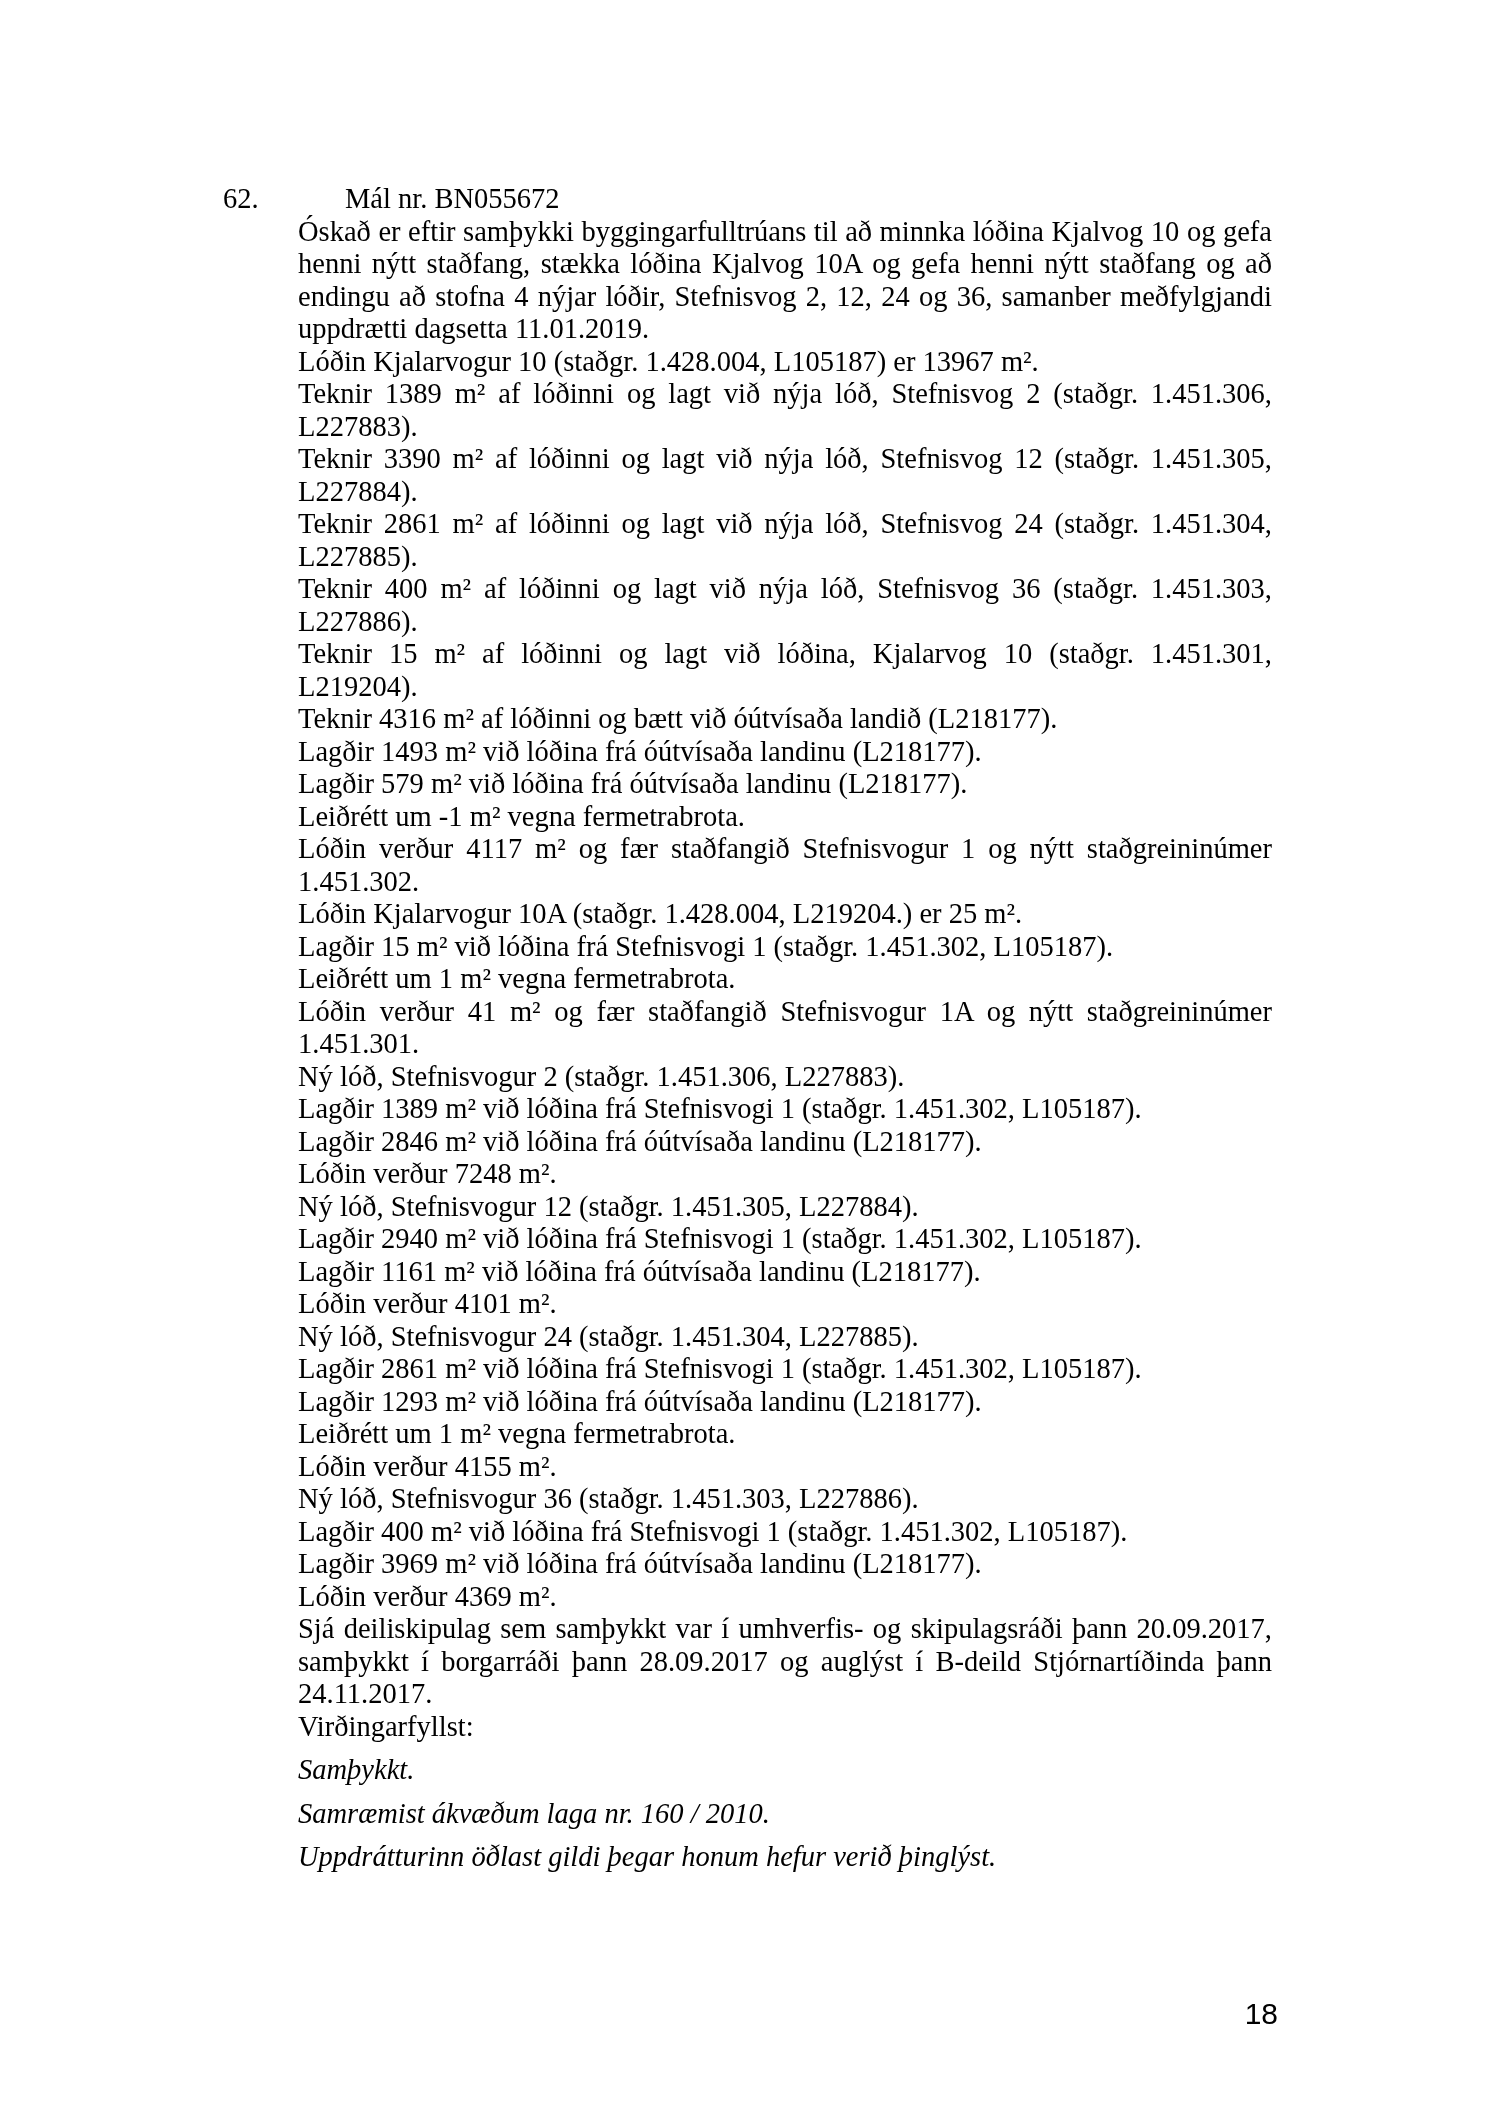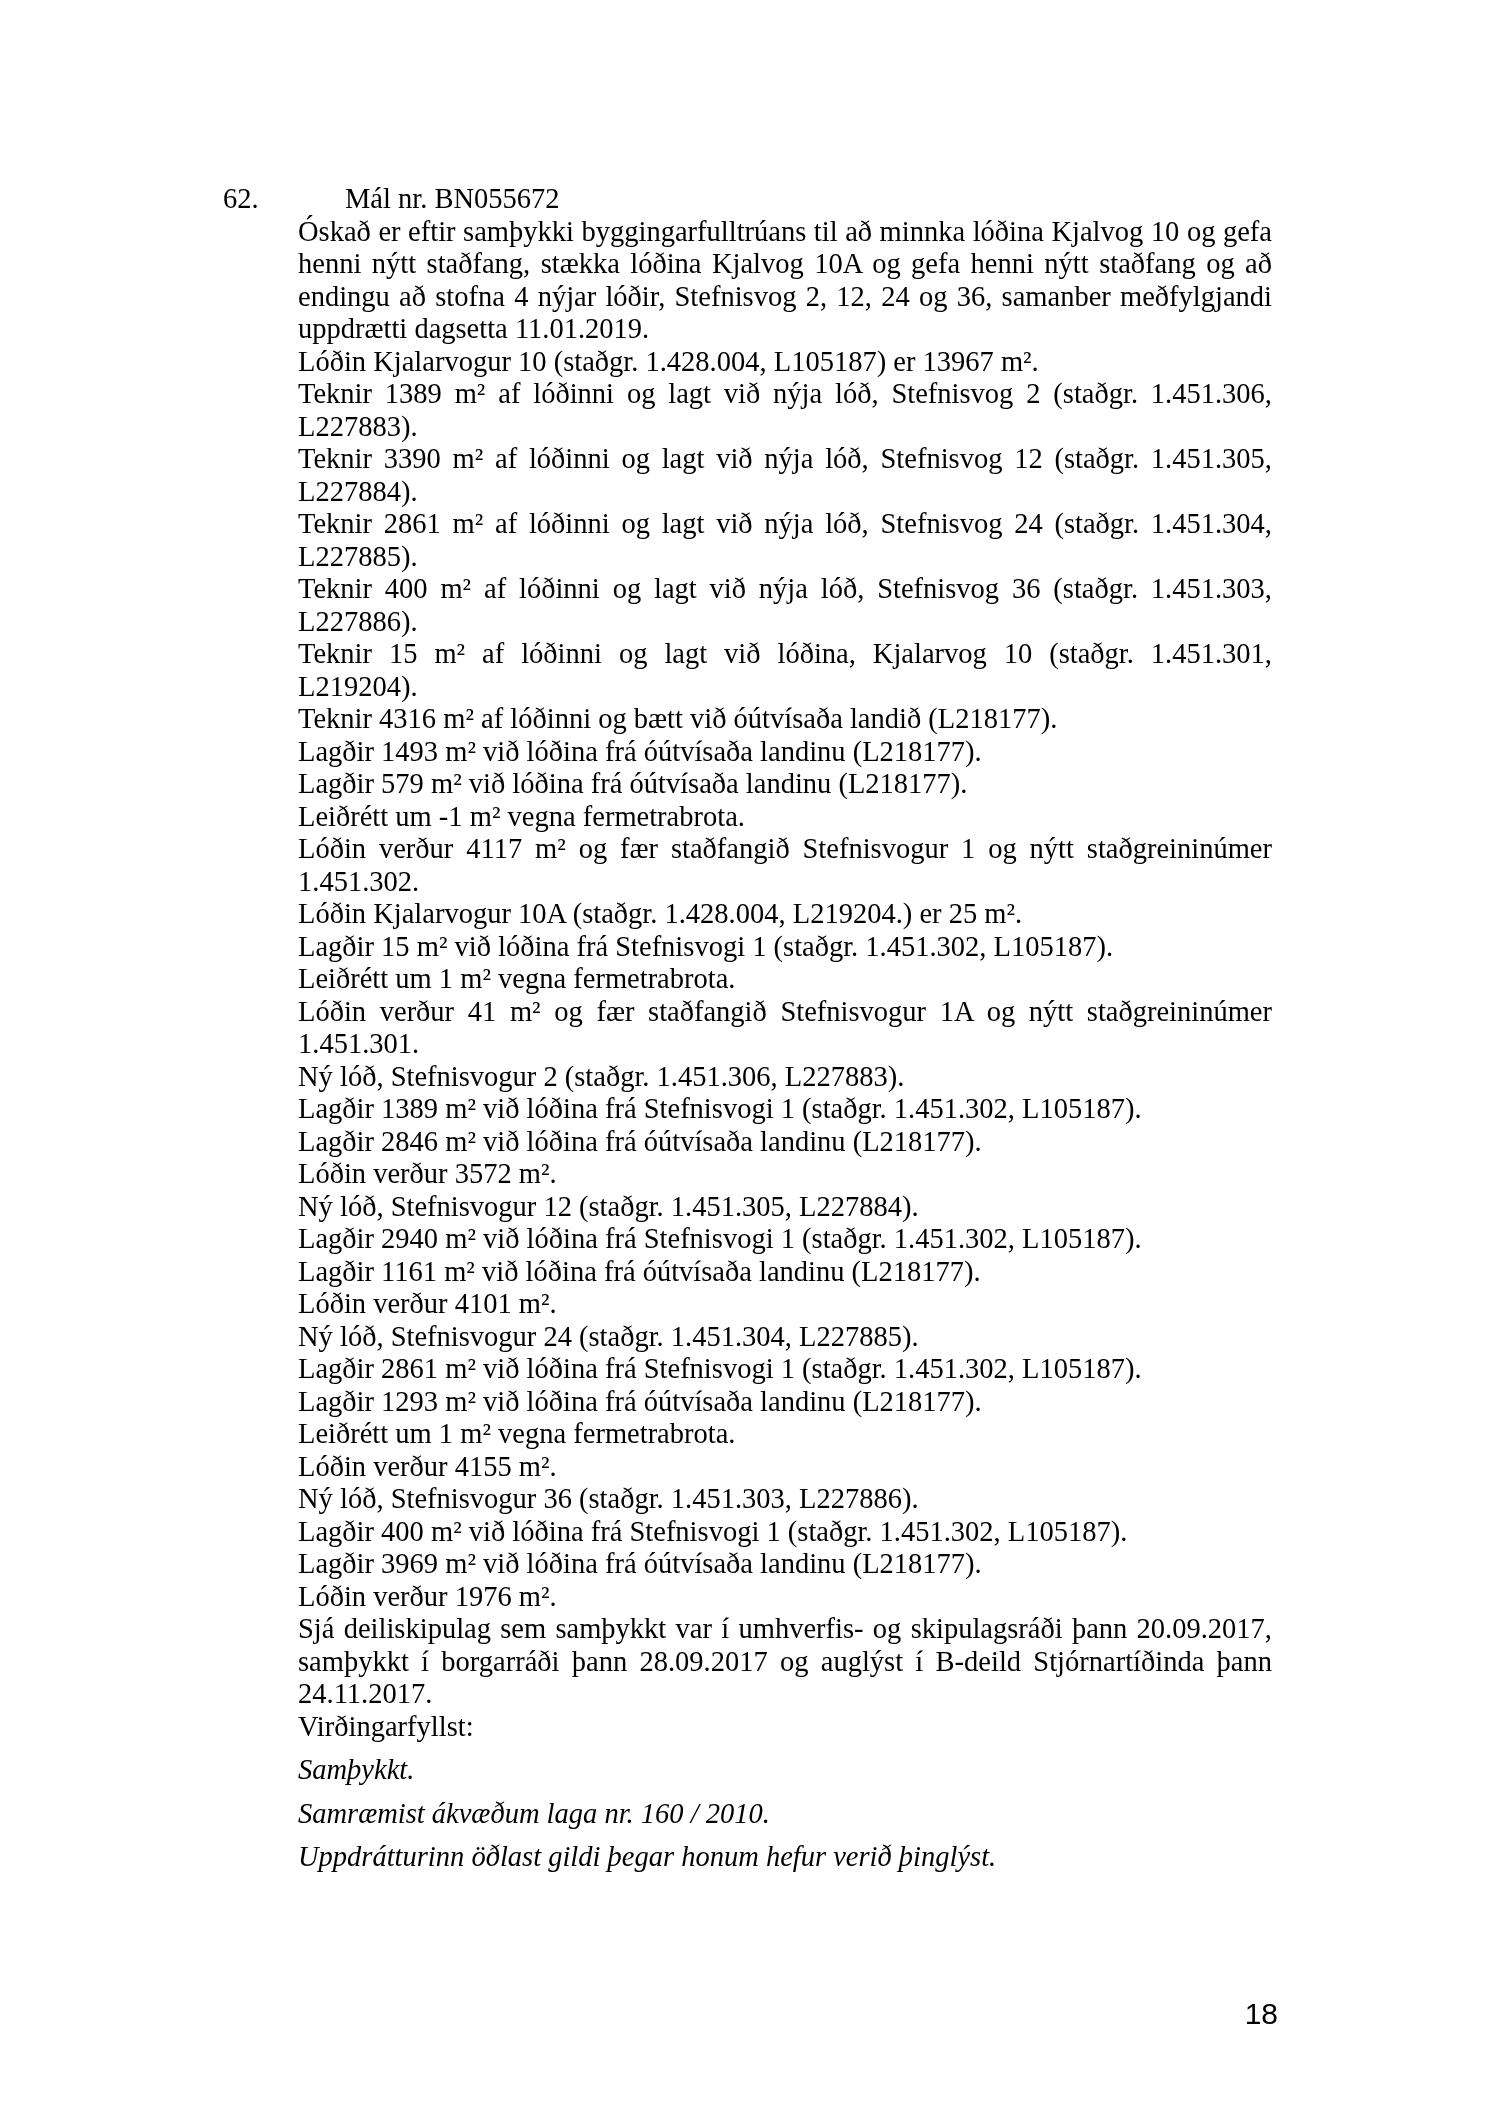--- a/index.html
+++ b/index.html
@@ -52,34 +52,34 @@
       <p>Lagðir 579 m² við lóðina frá óútvísaða landinu (L218177).</p>
       <p>Leiðrétt um -1 m² vegna fermetrabrota.</p>
       <p>Lóðin verður 4117 m² og fær staðfangið Stefnisvogur 1 og nýtt staðgreininúmer 1.451.302.</p>
       <p>Lóðin Kjalarvogur 10A (staðgr. 1.428.004, L219204.) er 25 m².</p>
       <p>Lagðir 15 m² við lóðina frá Stefnisvogi 1 (staðgr. 1.451.302, L105187).</p>
       <p>Leiðrétt um 1 m² vegna fermetrabrota.</p>
       <p>Lóðin verður 41 m² og fær staðfangið Stefnisvogur 1A og nýtt staðgreininúmer 1.451.301.</p>
       <p>Ný lóð, Stefnisvogur 2 (staðgr. 1.451.306, L227883).</p>
       <p>Lagðir 1389 m² við lóðina frá Stefnisvogi 1 (staðgr. 1.451.302, L105187).</p>
       <p>Lagðir 2846 m² við lóðina frá óútvísaða landinu (L218177).</p>
-      <p>Lóðin verður 3572 m².</p>
+      <p>Lóðin verður 7248 m².</p>
       <p>Ný lóð, Stefnisvogur 12 (staðgr. 1.451.305, L227884).</p>
       <p>Lagðir 2940 m² við lóðina frá Stefnisvogi 1 (staðgr. 1.451.302, L105187).</p>
       <p>Lagðir 1161 m² við lóðina frá óútvísaða landinu (L218177).</p>
       <p>Lóðin verður 4101 m².</p>
       <p>Ný lóð, Stefnisvogur 24 (staðgr. 1.451.304, L227885).</p>
       <p>Lagðir 2861 m² við lóðina frá Stefnisvogi 1 (staðgr. 1.451.302, L105187).</p>
       <p>Lagðir 1293 m² við lóðina frá óútvísaða landinu (L218177).</p>
       <p>Leiðrétt um 1 m² vegna fermetrabrota.</p>
       <p>Lóðin verður 4155 m².</p>
       <p>Ný lóð, Stefnisvogur 36 (staðgr. 1.451.303, L227886).</p>
       <p>Lagðir 400 m² við lóðina frá Stefnisvogi 1 (staðgr. 1.451.302, L105187).</p>
       <p>Lagðir 3969 m² við lóðina frá óútvísaða landinu (L218177).</p>
-      <p>Lóðin verður 1976 m².</p>
+      <p>Lóðin verður 4369 m².</p>
       <p>Sjá deiliskipulag sem samþykkt var í umhverfis- og skipulagsráði þann 20.09.2017, samþykkt í borgarráði þann 28.09.2017 og auglýst í B-deild Stjórnartíðinda þann 24.11.2017.</p>
       <p>Virðingarfyllst:</p>
       <p class="italic">Samþykkt.</p>
       <p class="italic">Samræmist ákvæðum laga nr. 160 / 2010.</p>
       <p class="italic">Uppdrátturinn öðlast gildi þegar honum hefur verið þinglýst.</p>
     </div>
 </div>
 
 <div class="page-number">18</div>
 

